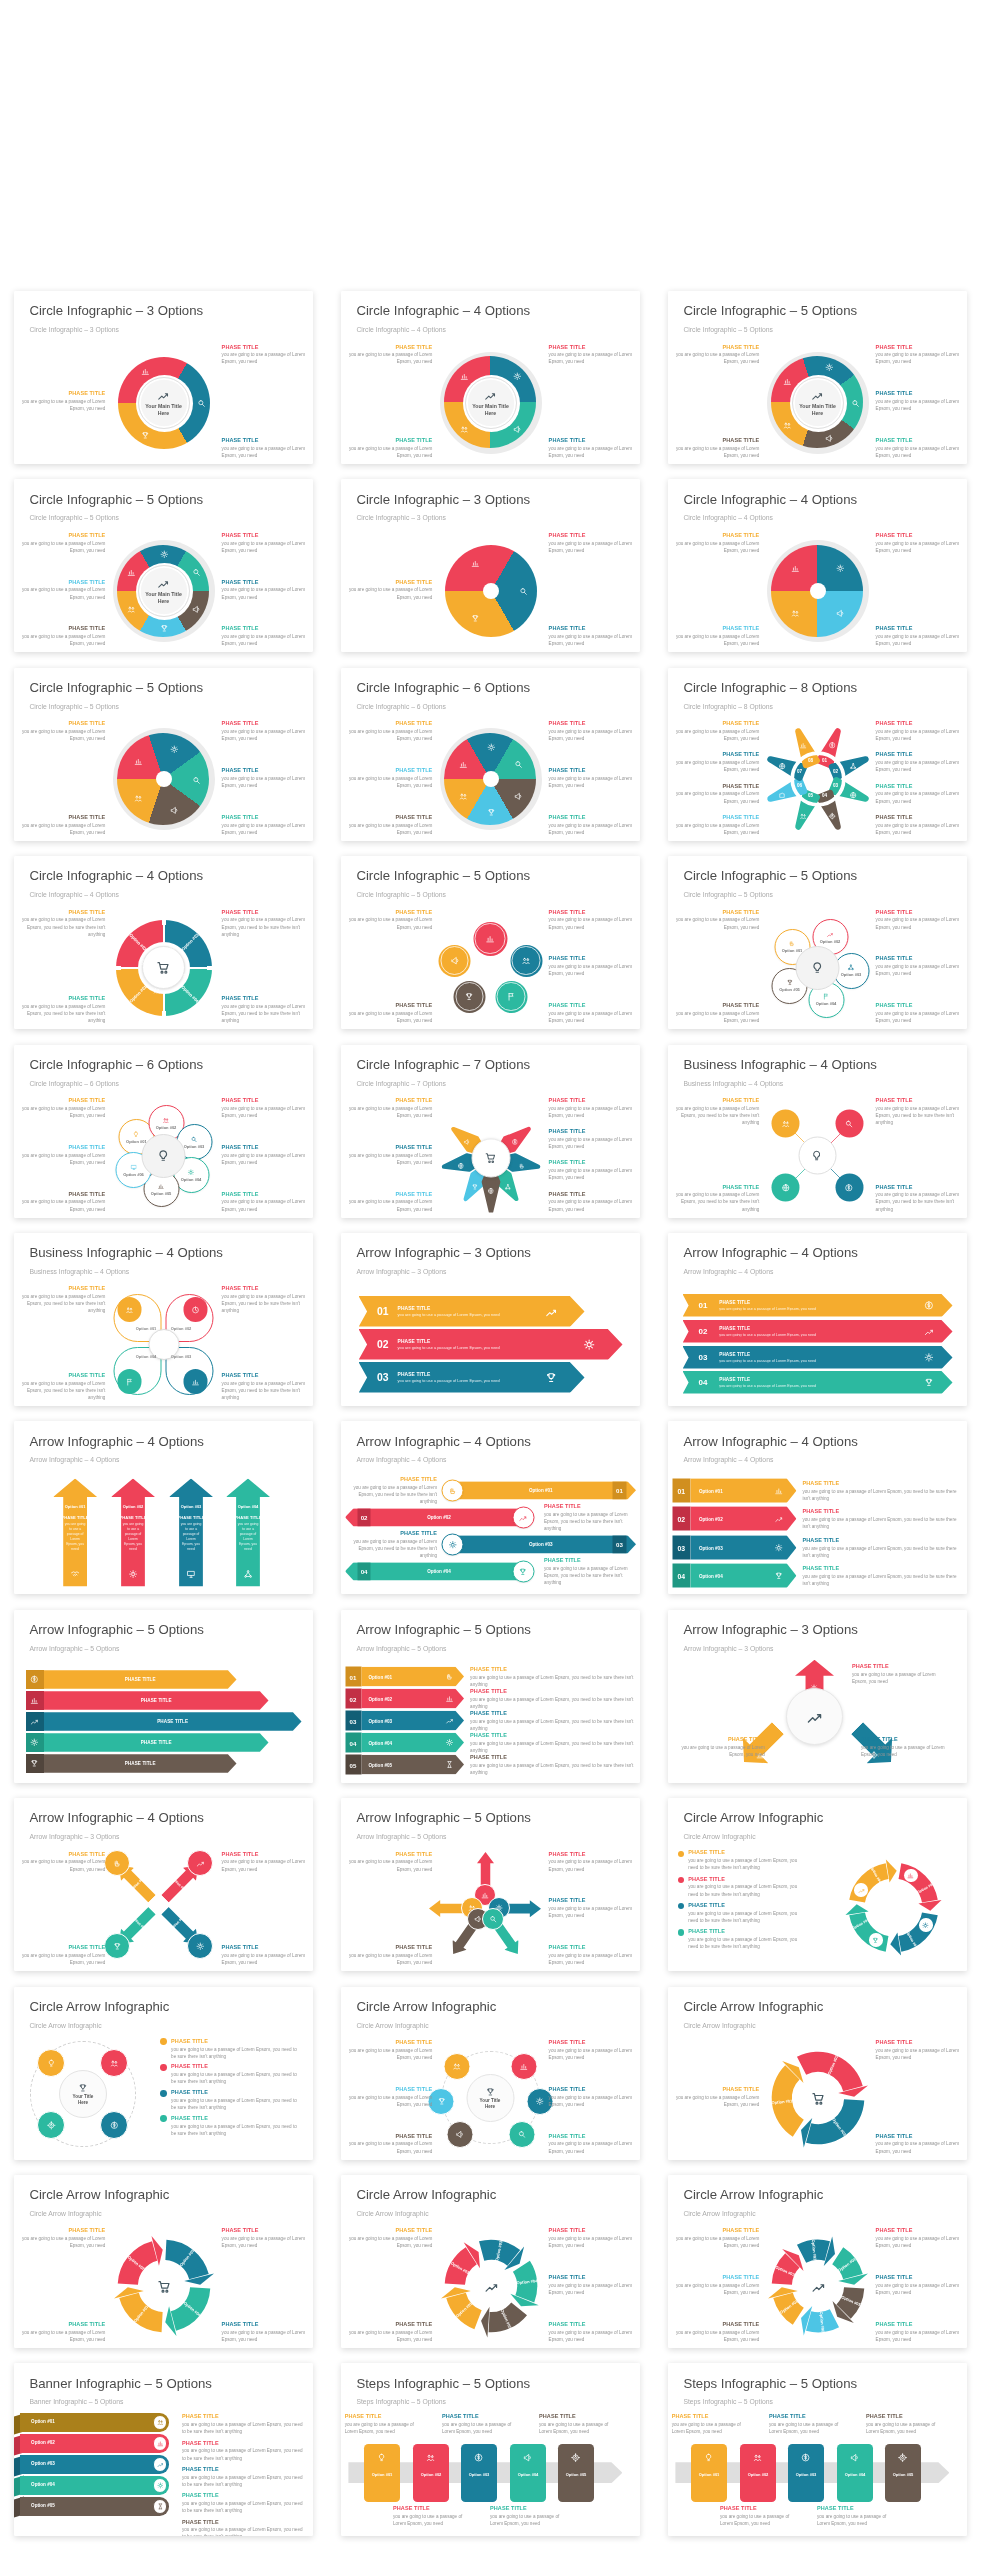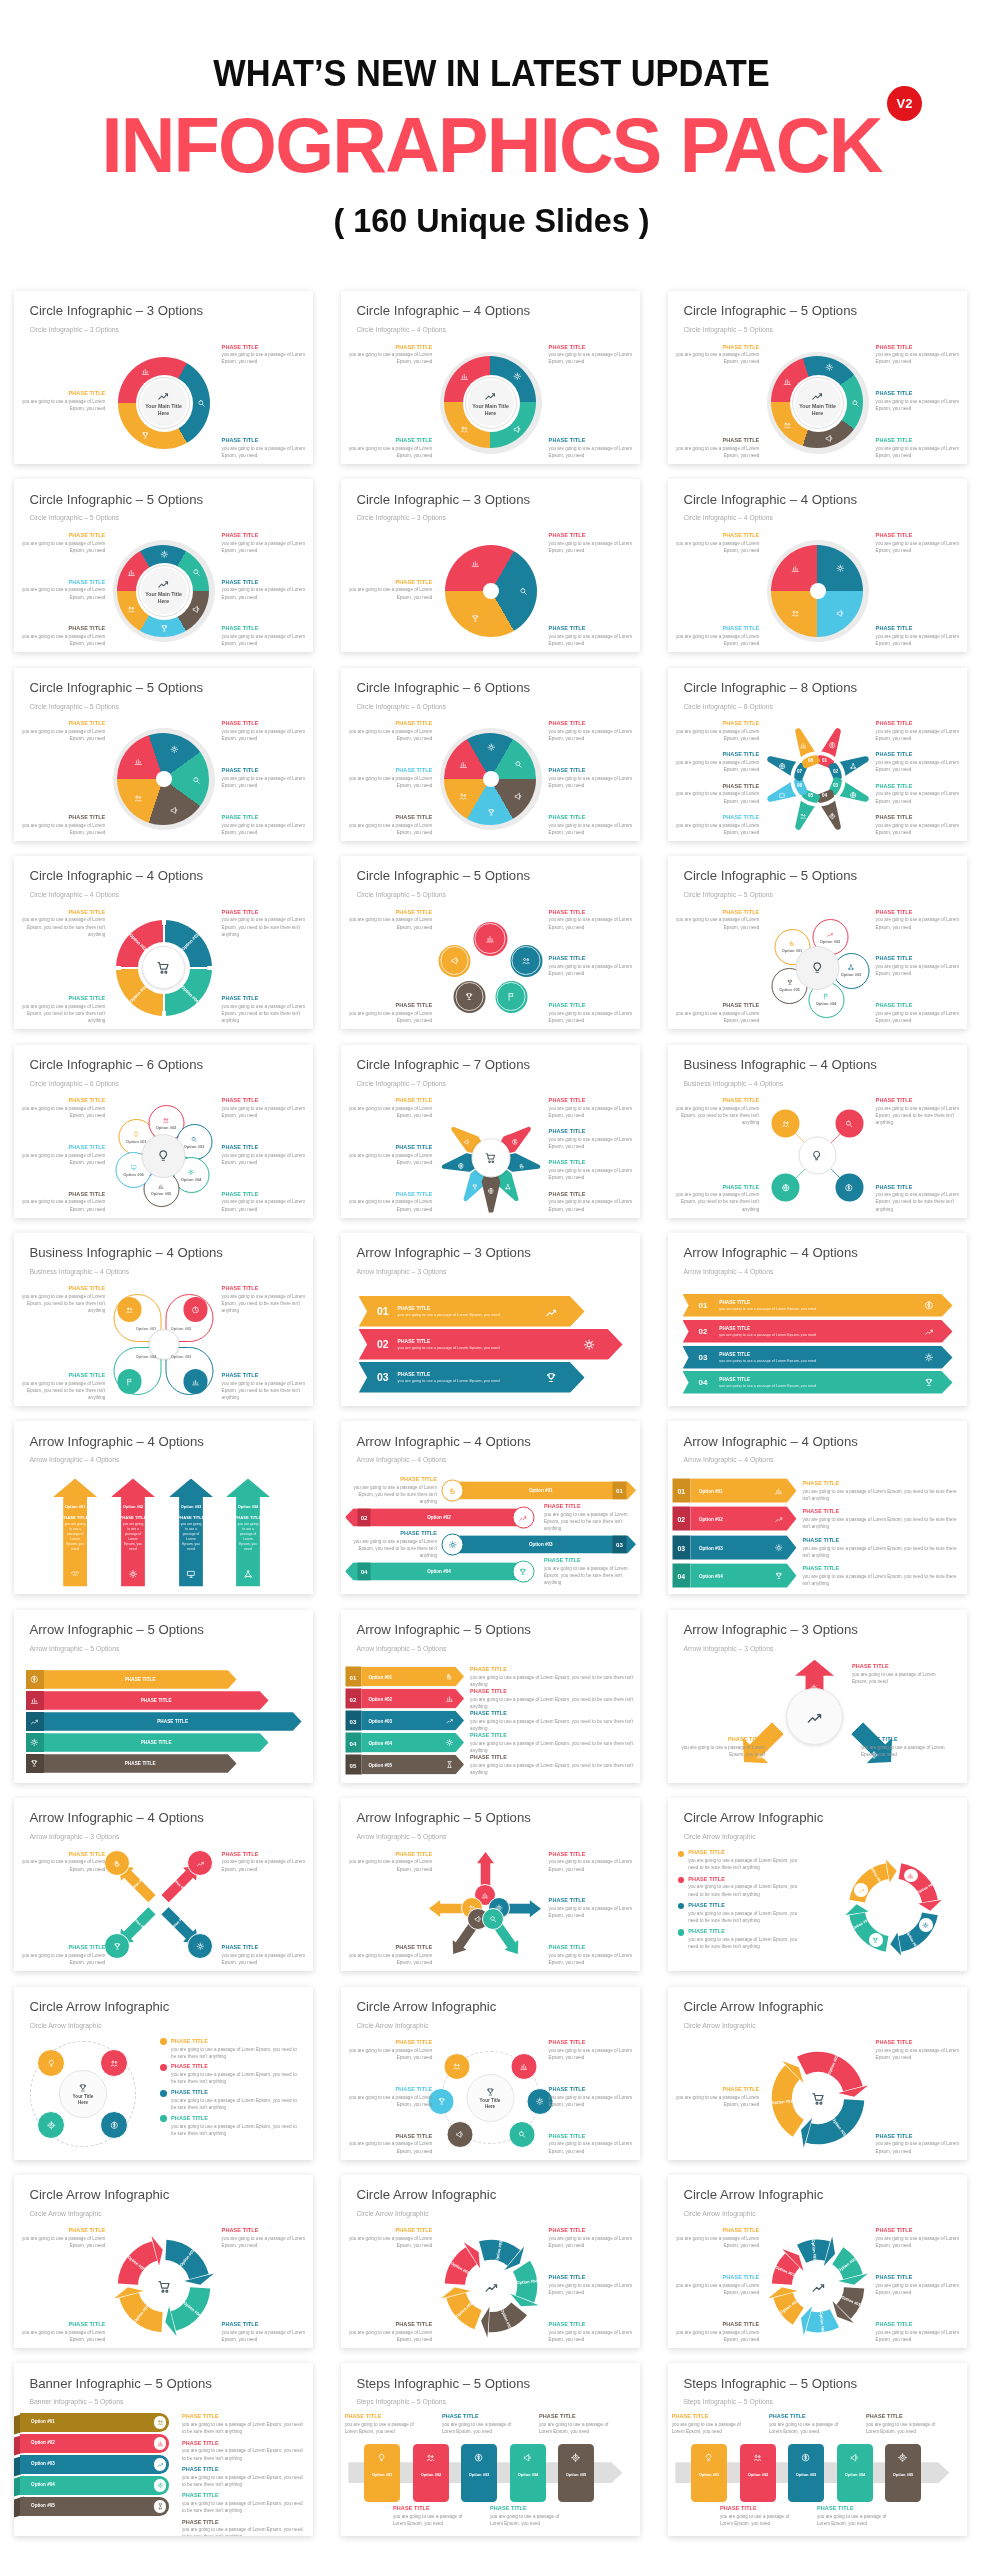--- a/index.html
+++ b/index.html
@@ -25,26 +25,20 @@
   .pcol .pblk{width:84px}
   .pt{font-size:5.5px;font-weight:700;letter-spacing:0.1px}
   .pb{font-size:4.6px;color:#949494;line-height:1.55;margin-top:1.8px}
   .gfx{position:absolute;left:50%;top:50%;transform:translate(-50%,-50%)}
   .wt{color:#fff}
 </style>
 </head>
 <body>
 
 <div class="page">
-  <div class="hdr">
-    <div class="kicker">WHAT’S NEW IN LATEST UPDATE</div>
-    <div class="big">INFOGRAPHICS PACK</div>
-    <div class="badge">V2</div>
-    <div class="slides">( 160 Unique Slides )</div>
-  </div>
   <div class="grid" id="grid">
       <div class="card">
         <div class="ct">Circle Infographic – 3 Options</div>
         <div class="cs">Circle Infographic – 3 Options</div>
         <div class="stage">
           <div class="pcol l" style="justify-content: center;">
             <div class="pblk">
               <div class="pt" style="color: rgb(245, 172, 46);">PHASE TITLE</div>
               <div class="pb">you are going to use a passage of Lorem Epsom, you need</div>
             </div>

